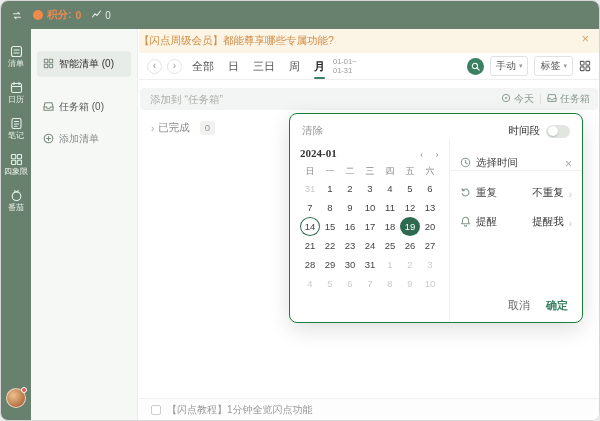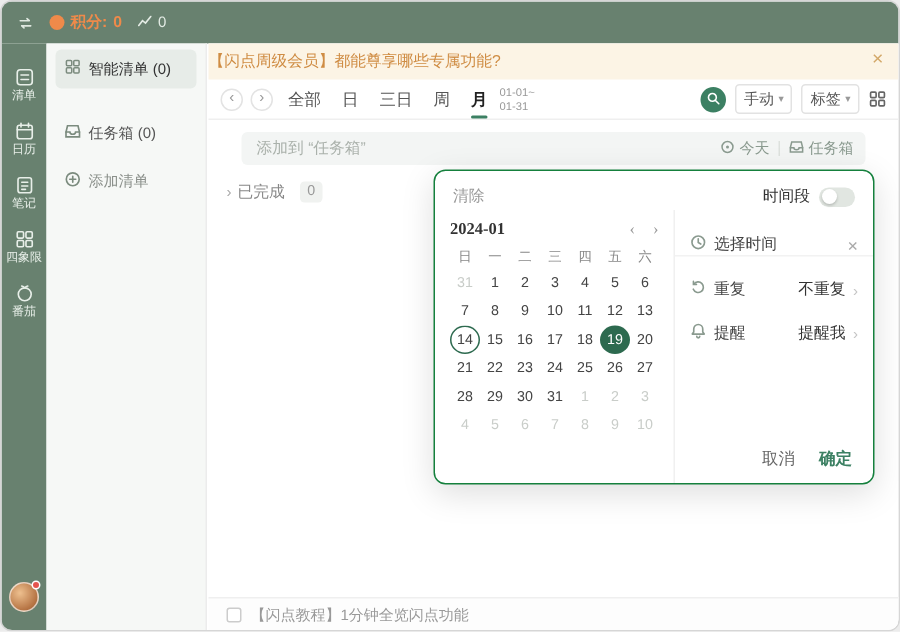--- a/index.html
+++ b/index.html
@@ -16,21 +16,21 @@
   
   .sidebar{position:absolute;left:0;top:28px;width:30px;bottom:0;background:var(--sage,#68816f);display:flex;flex-direction:column;align-items:center;padding-top:16px;gap:13px;}
   .sb-item{display:flex;flex-direction:column;align-items:center;gap:2px;color:#e8efe9;font-size:8px;cursor:pointer;line-height:1;}
   .sb-item svg{display:block;}
   .avatar-wrap{margin-top:auto;margin-bottom:12px;position:relative;}
   .avatar{width:20px;height:20px;border-radius:50%;background:radial-gradient(circle at 35% 35%, #eec08f, #b57343 70%, #8a5630);border:1.5px solid rgba(255,255,255,.65);}
   .avatar-dot{position:absolute;right:-1px;top:-1px;width:6px;height:6px;border-radius:50%;background:#e5554f;border:1px solid #fff;}
 
   
   .panel{position:absolute;left:30px;top:28px;width:107px;bottom:0;background:#f6f8f6;border-right:1px solid #ececec;display:flex;flex-direction:column;}
-  .panel-body{padding:4px 6px 0;flex:1;}
+  .panel-body{padding:22px 6px 0;flex:1;}
   .p-item{display:flex;align-items:center;gap:5px;font-size:10px;color:#555;padding:0 6px;height:24px;border-radius:4px;cursor:pointer;}
   .p-item svg{flex:none;color:#7b8b7e;}
   .p-item.selected{background:#e7ece8;color:#333;height:26px;}
   .p-item.taskbox{margin-top:18px;}
   .p-item.add{margin-top:8px;color:#8a8f8a;}
   .panel-footer{border-top:1px solid #e7e7e7;height:24px;display:flex;align-items:center;gap:5px;padding:0 8px;font-size:10px;color:#666;cursor:pointer;}
   .panel-footer .chev{margin-left:auto;color:#9aa09a;font-size:9px;}
 
   
   .main{position:absolute;left:138px;top:28px;right:0;bottom:0;background:#fff;}
@@ -44,21 +44,21 @@
   .tab{height:100%;display:flex;align-items:center;position:relative;cursor:pointer;white-space:nowrap;}
   .tab.active{color:#222;font-weight:bold;}
   .tab.active::after{content:"";position:absolute;left:0;right:0;bottom:0;height:2px;background:var(--accent,#3c8063);border-radius:2px;}
   .range{font-size:7.5px;color:#999;line-height:1.25;margin-left:8px;white-space:nowrap;}
   .tab-right{margin-left:auto;display:flex;align-items:center;gap:6px;}
   .search-btn{width:17px;height:17px;border-radius:50%;background:var(--accent,#3c8063);display:flex;align-items:center;justify-content:center;color:#fff;cursor:pointer;flex:none;}
   .pill-btn{border:1px solid #e2e2e2;border-radius:3px;font-size:10px;color:#555;padding:2px 5px;display:flex;gap:3px;align-items:center;cursor:pointer;white-space:nowrap;background:#fff;text-align:center;}
   .pill-btn .dd{font-size:7px;color:#999;}
   .apps{color:#666;display:flex;align-items:center;cursor:pointer;}
 
-  .inputrow{margin:8px 22px 0;height:22px;background:#f3f5f4;border-radius:4px;display:flex;align-items:center;padding:0 8px;}
+  .inputrow{margin:8px 1px 0;height:22px;background:#f3f5f4;border-radius:4px;display:flex;align-items:center;padding:0 8px;}
   .task-input{flex:1;background:transparent;border:none;outline:none;font-size:10.5px;color:#555;font-family:inherit;min-width:0;}
   .task-input::placeholder{color:#aab1ab;}
   .in-right{margin-left:auto;display:flex;align-items:center;gap:6px;color:#8a9a8f;font-size:10px;white-space:nowrap;}
   .in-right .grp{display:flex;align-items:center;gap:3px;cursor:pointer;}
   .vdiv{width:1px;height:10px;background:#dde1dd;}
 
   .completedrow{margin:11px 12px;display:flex;align-items:center;gap:4px;font-size:10.5px;color:#888;}
   .completedrow .chev{color:#aaa;font-size:10px;cursor:pointer;}
   .count-pill{background:#f0f2f0;border-radius:3px;padding:0 5px;font-size:9.5px;color:#999;margin-left:6px;line-height:14px;}
 

